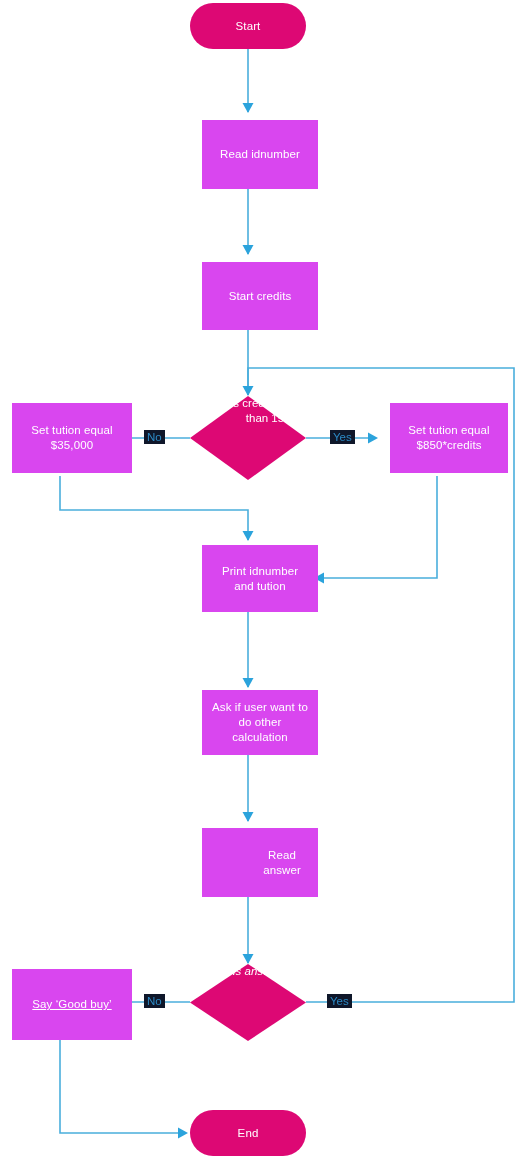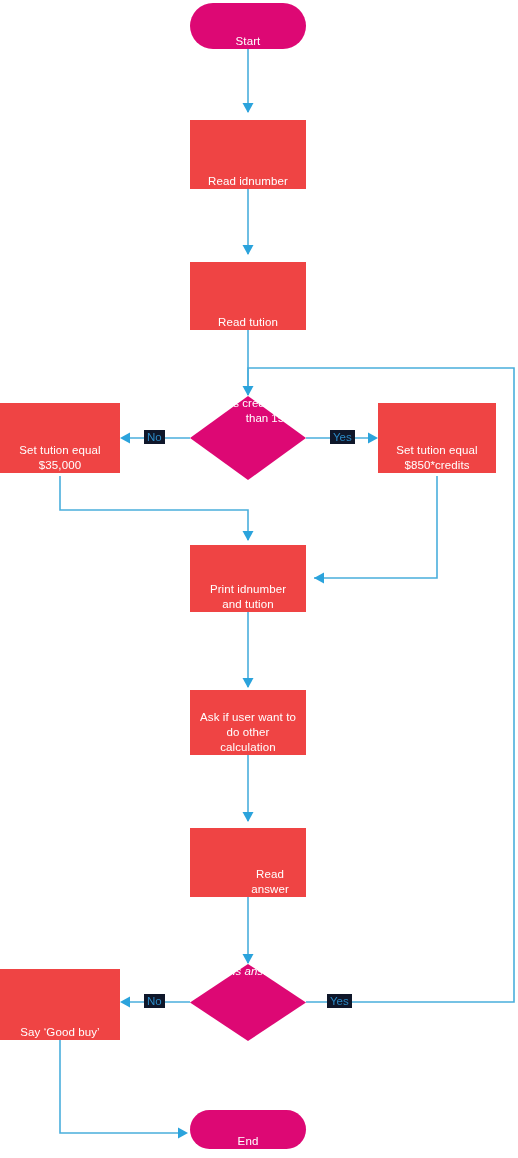--- a/index.html
+++ b/index.html
@@ -22,30 +22,31 @@
     left: 0;
     top: 0;
     width: 518px;
     height: 1158px;
     pointer-events: none;
   }
   .node {
     position: absolute;
     box-sizing: border-box;
     display: flex;
-    align-items: flex-end;
+    align-items: center;
     justify-content: center;
     text-align: center;
     color: #ffffff;
     font-size: 11.5px;
     line-height: 15px;
     letter-spacing: 0.1px;
   }
   .proc {
-    background: #ef4444;
+    background: #d946ef;
+    margin-left: 12px;
   }
   .term {
     background: #DD0874;
     border-radius: 24px;
   }
   .dec-wrap {
     position: absolute;
   }
   .dec-shape {
     position: absolute;
@@ -144,21 +145,21 @@
 
   <div class="node term" style="left:190px; top:3px; width:116px; height:46px;">
     <span class="nodetext">Start</span>
   </div>
 
   <div class="node proc" style="left:190px; top:120px; width:116px; height:69px;">
     <span class="nodetext">Read idnumber</span>
   </div>
 
   <div class="node proc" style="left:190px; top:262px; width:116px; height:68px;">
-    <span class="nodetext">Read tution</span>
+    <span class="nodetext">Start credits</span>
   </div>
 
   <div class="dec-wrap" style="left:190px; top:396px; width:116px; height:84px;">
     <div class="dec-shape"></div>
     <div class="dec-label">
       <span class="nodetext">Is credits less
 than 15</span>
     </div>
   </div>
 
@@ -187,25 +188,25 @@
     <span class="nodetext">Read answer</span>
   </div>
 
   <div class="dec-wrap" style="left:190px; top:964px; width:116px; height:77px;font-style:italic;">
     <div class="dec-shape"></div>
     <div class="dec-label">
       <span class="nodetext">Is answer ‘Y’</span>
     </div>
   </div>
 
-  <div class="node proc" style="left:0px; top:969px; width:120px; height:71px;">
+  <div class="node proc" style="left:0px; top:969px; width:120px; height:71px;text-decoration:underline;">
     <span class="nodetext">Say ‘Good buy’</span>
   </div>
 
-  <div class="node term" style="left:190px; top:1110px; width:116px; height:39px;">
+  <div class="node term" style="left:190px; top:1110px; width:116px; height:46px;">
     <span class="nodetext">End</span>
   </div>
 
   <div class="edge-label" style="left:144px; top:430px;">No</div>
   <div class="edge-label" style="left:330px; top:430px;">Yes</div>
   <div class="edge-label" style="left:144px; top:994px;">No</div>
   <div class="edge-label" style="left:327px; top:994px;">Yes</div>
 
 </div>
 

